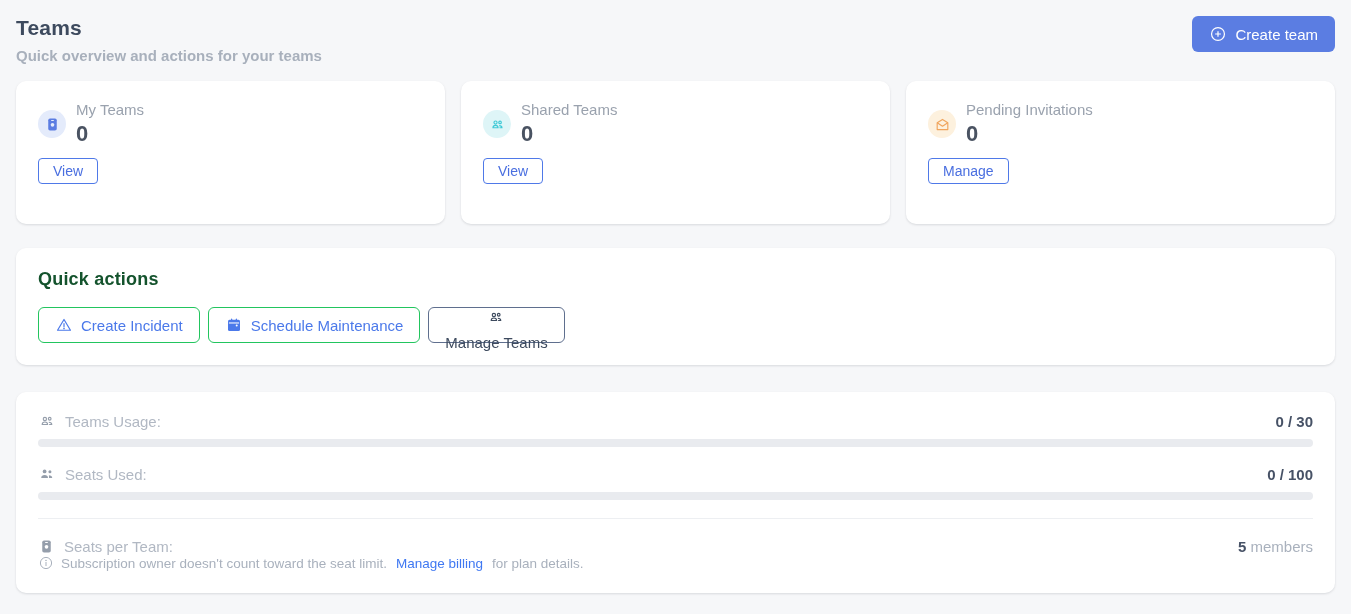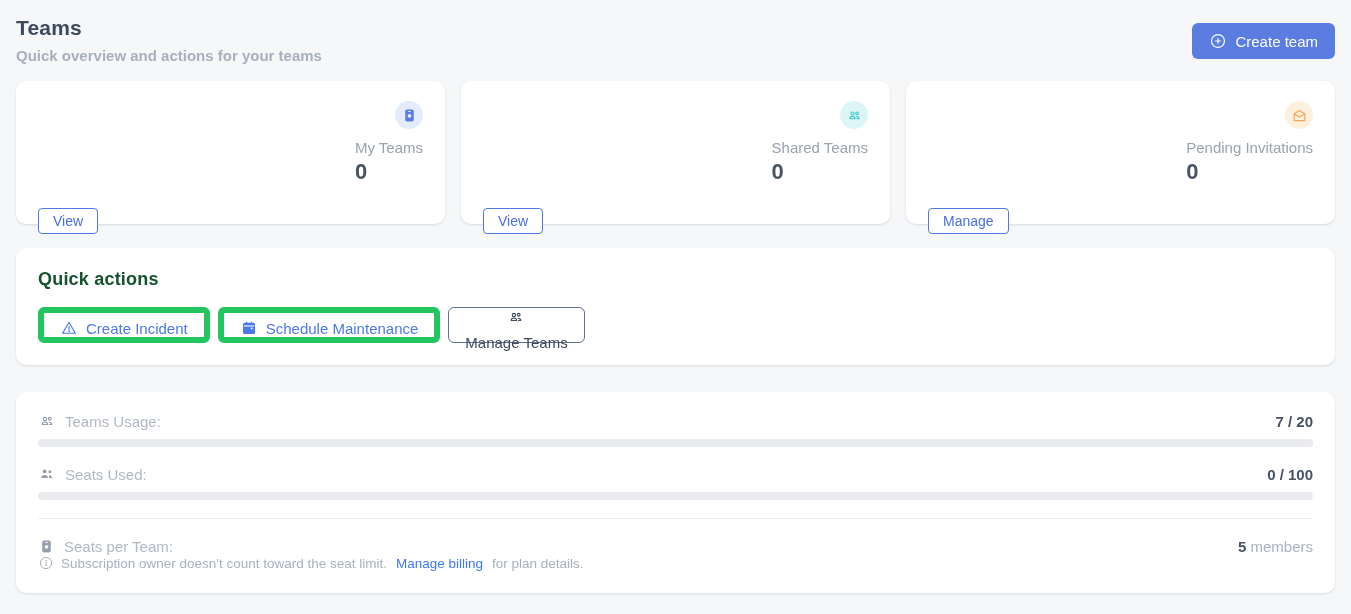--- a/index.html
+++ b/index.html
@@ -9,55 +9,55 @@
     font-family:"Liberation Sans","DejaVu Sans",sans-serif;
     color:#3d4a5e;
   }
   .page { padding:16px; }
 
   
   .page-header { display:flex; justify-content:space-between; align-items:flex-start; margin-bottom:17px; }
   .page-title { font-size:21px; font-weight:700; color:#3d4a5e; letter-spacing:.2px; }
   .page-subtitle { font-size:15px; color:#a8b0bc; margin-top:7px;font-weight:bold; }
   .btn-create-team {
-    margin-top:7px; height:36px; padding:0 17px; border:none; border-radius:6px;
+    height:36px; padding:0 17px; border:none; border-radius:6px;
     background:#5b7de2; color:#ffffff; font-size:15px; font-family:inherit;
     display:inline-flex; align-items:center; gap:8px; cursor:pointer;
   }
 
   
   .cards-row { display:grid; grid-template-columns:repeat(3,1fr); gap:16px; }
   .stat-card {
     background:#ffffff; border-radius:10px; height:143px; padding:20px 22px;
     box-shadow:0 1px 3px rgba(16,24,40,.08), 0 1px 2px rgba(16,24,40,.05);
   }
-  .stat-top { display:flex; align-items:flex-end; gap:10px;flex-direction:column; }
+  .stat-top { display:flex; align-items:center; gap:10px; }
   .icon-circle { width:28px; height:28px; border-radius:50%; display:flex; align-items:center; justify-content:center; flex:0 0 28px; }
   .icon-circle.blue   { background:#e4ebfb; }
   .icon-circle.teal   { background:#def5f7; }
   .icon-circle.orange { background:#fdf1de; }
   .stat-label { font-size:15px; color:#9aa2ae; }
   .stat-value { font-size:22px; font-weight:700; color:#4a5362; margin-top:3px; }
   .stat-btn {
-    margin-top:23px; background:#ffffff; border:1px solid #4f79e8; color:#4a6fe0;
+    margin-top:11px; background:#ffffff; border:1px solid #4f79e8; color:#4a6fe0;
     border-radius:4px; font-size:14px; font-family:inherit; padding:4px 14px; cursor:pointer;
   }
 
   
   .quick-card {
     margin-top:24px; background:#ffffff; border-radius:10px; padding:21px 22px 22px;
     box-shadow:0 1px 3px rgba(16,24,40,.08), 0 1px 2px rgba(16,24,40,.05);
   }
   .quick-title { font-size:18px; font-weight:700; color:#14532d; margin-bottom:17px; letter-spacing:.2px; }
   .qa-row { display:flex; gap:8px; }
   .qa-btn {
     height:36px; padding:0 16px; border-radius:6px; background:#ffffff; font-size:15px;
     font-family:inherit; display:inline-flex; align-items:center; gap:8px; cursor:pointer;
   }
-  .qa-primary { border:6px solid #22c55e; color:#4b79ea;align-items:flex-end; }
+  .qa-primary { border:1px solid #22c55e; color:#4b79ea; }
   .qa-neutral { border:1px solid #5f6f8e; color:#3d4a5e;flex-direction:column; }
 
   
   .usage-card {
     margin-top:27px; background:#ffffff; border-radius:10px; padding:20px 22px 22px;
     box-shadow:0 1px 3px rgba(16,24,40,.08), 0 1px 2px rgba(16,24,40,.05);
   }
   .usage-row { display:flex; justify-content:space-between; align-items:center; }
   .usage-left { display:flex; align-items:center; gap:9px; color:#959eab; }
   .usage-label { font-size:15px; color:#b1b8c3; }
@@ -197,21 +197,21 @@
         <span>
           <svg viewBox="0 0 24 24" width="18" height="18" fill="none" stroke="currentColor" stroke-width="1.5">
             <circle cx="9.2" cy="9.3" r="2.2"></circle>
             <circle cx="15.6" cy="9" r="1.8"></circle>
             <path d="M5.6 16.6c0-2 1.7-3.3 3.6-3.3s3.6 1.3 3.6 3.3z"></path>
             <path d="M14.4 13.6c2 0 3.9 1.1 3.9 3h-3.5"></path>
           </svg>
         </span>
         <span class="usage-label">Teams Usage:</span>
       </div>
-      <span class="usage-value">7 / 20</span>
+      <span class="usage-value">0 / 30</span>
     </div>
     <div class="progress-track">
       <div class="progress-fill" style="width:0%"></div>
     </div>
 
     <div class="usage-row">
       <div class="usage-left">
         <span>
           <svg viewBox="0 0 24 24" width="18" height="18" fill="currentColor">
             <circle cx="8.8" cy="8.6" r="2.5"></circle>

